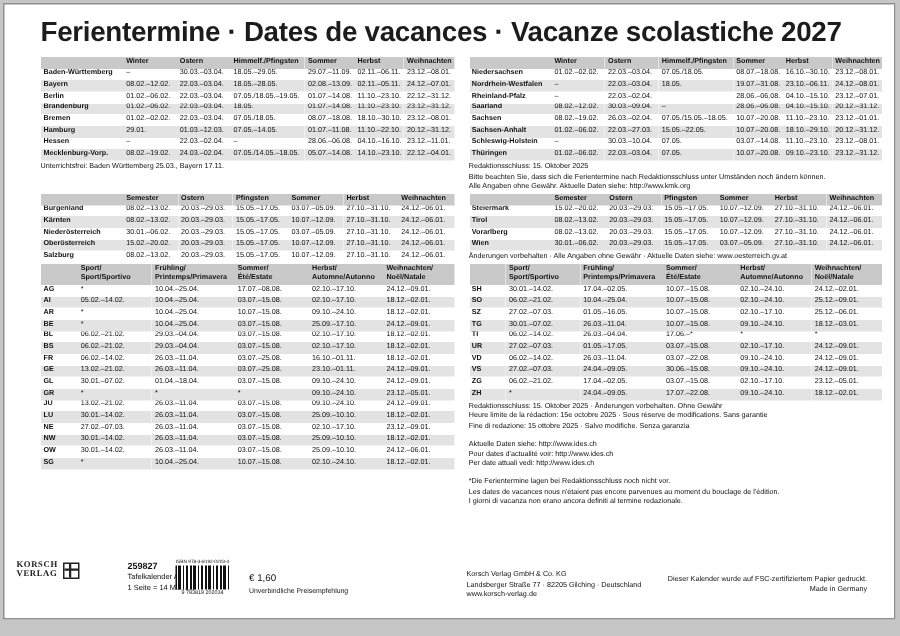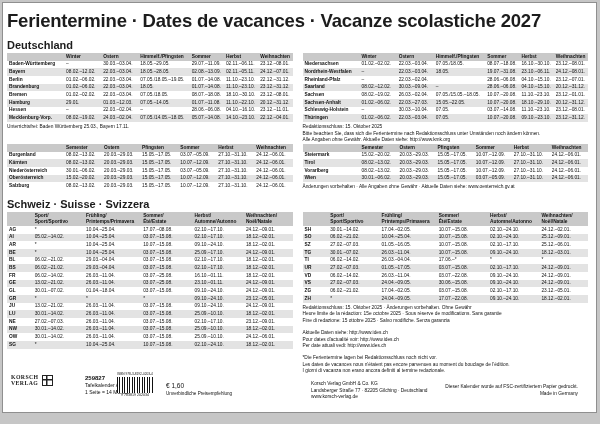--- a/index.html
+++ b/index.html
@@ -1,18 +1,18 @@
 <!DOCTYPE html>
 <html><head>
 <meta charset="utf-8">
 <style>
   html,body{margin:0;padding:0;width:600px;height:424px;overflow:hidden;background:#c6c6c6;
     font-family:"Liberation Sans", sans-serif;}
   .page{position:absolute;left:2px;top:2px;width:595px;height:411px;background:#ffffff;
-    border:1px solid #8f8f8f;box-sizing:border-box;padding:4px 8px 0 4px;}
+    border:1px solid #8f8f8f;box-sizing:border-box;padding:4px 8px 0 24px;}
   .title{font-size:18.5px;font-weight:700;color:#1c1c1c;letter-spacing:-0.2px;margin:3px 0 6px 0;}
   h2{font-size:11px;font-weight:700;color:#1c1c1c;margin:7px 0 2px 0;}
   .cols{display:flex;gap:10px;}
   .col{width:50%;min-width:0;}
   table{width:100%;border-collapse:collapse;table-layout:fixed;}
   th,td{font-size:4.8px;padding:0.6px 2px;text-align:left;white-space:nowrap;overflow:hidden;
     color:#111;line-height:1.35;}
   thead th{background:#c9c9c9;font-weight:700;vertical-align:bottom;white-space:pre-line;}
   tbody tr:nth-child(even) td{background:#e3e3e3;}
   td.name{font-weight:700;}
@@ -39,21 +39,20 @@
   .publisher{position:absolute;left:308px;top:9px;font-size:4.8px;line-height:1.4;color:#111;}
   .fsc{position:absolute;right:18px;top:12px;font-size:4.8px;line-height:1.4;color:#111;text-align:right;}
 </style>
 </head>
 <body>
 
 <div class="page">
 
   <div class="title">Ferientermine · Dates de vacances · Vacanze scolastiche 2027</div>
 
-  <h2>Deutschland</h2>
   <div class="cols">
     <div class="col">
       <table class="t-de">
         <colgroup>
             <col style="width:20%">
             <col style="width:13%">
             <col style="width:13%">
             <col style="width:18%">
             <col style="width:12%">
             <col style="width:12%">
@@ -382,21 +381,20 @@
               <td>03.07.–05.09.</td>
               <td>27.10.–31.10.</td>
               <td>24.12.–06.01.</td>
             </tr>
           </tbody>
         </table>
       <div class="note">Änderungen vorbehalten · Alle Angaben ohne Gewähr · Aktuelle Daten siehe: www.oesterreich.gv.at</div>
     </div>
   </div>
 
-  <h2>Schweiz · Suisse · Svizzera</h2>
   <div class="cols">
     <div class="col">
       <table class="t-ch">
         <colgroup>
             <col style="width:9%">
             <col style="width:18%">
             <col style="width:20%">
             <col style="width:18%">
             <col style="width:18%">
             <col style="width:17%">

